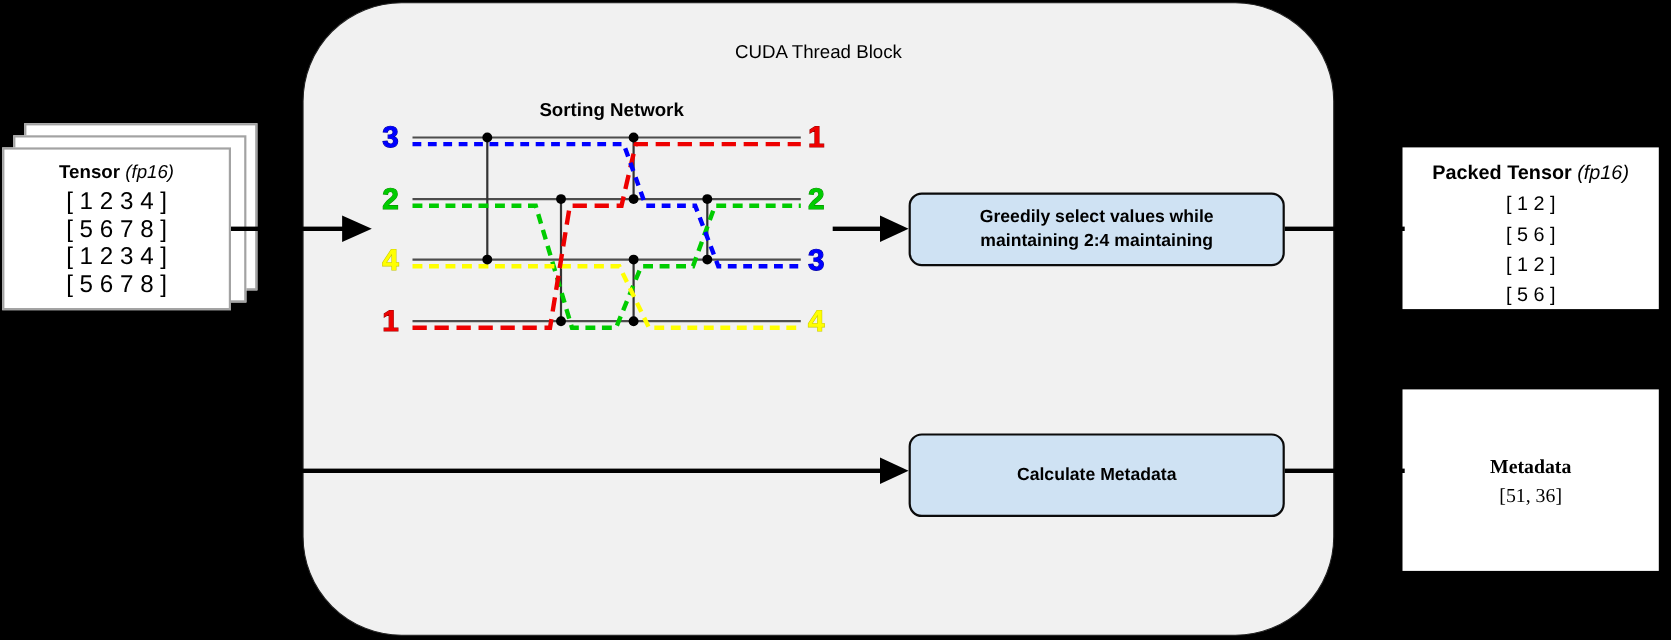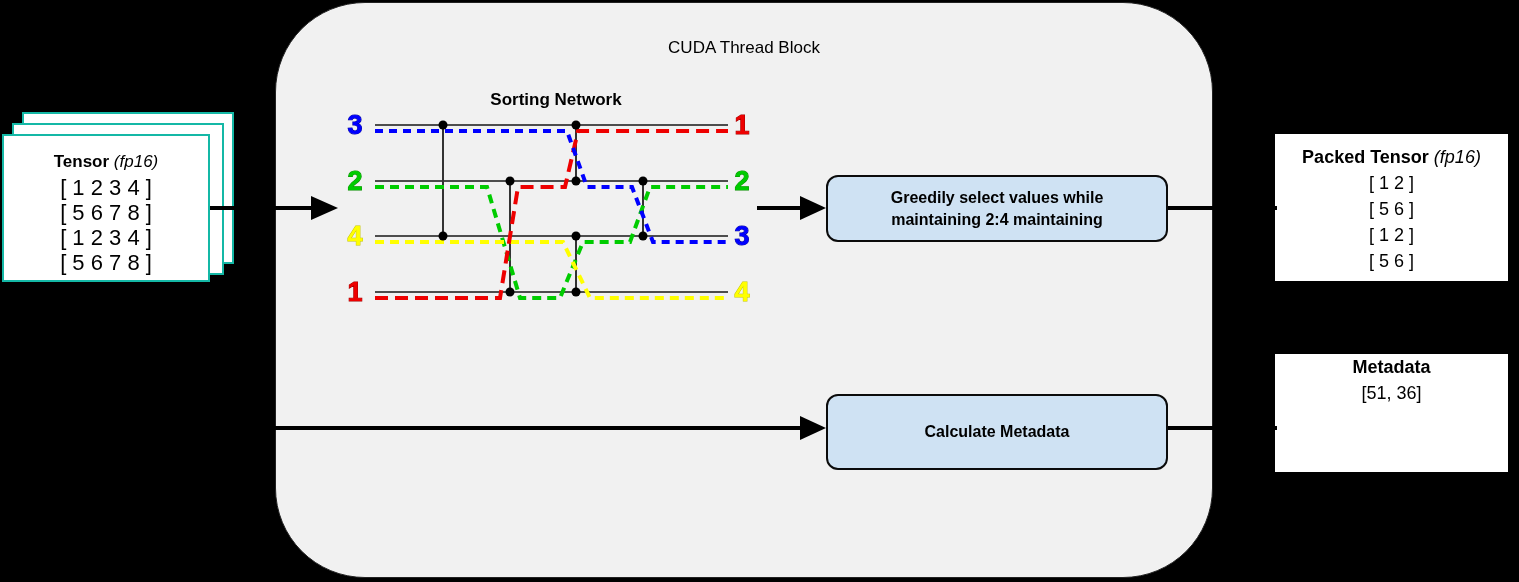--- a/index.html
+++ b/index.html
@@ -1,21 +1,21 @@
 <!DOCTYPE html>
 <html><head>
 <meta charset="utf-8">
 <style>
   html,body{margin:0;padding:0;background:#000;}
   .canvas{
     position:relative;width:1519px;height:582px;background:#000;overflow:hidden;
     font-family:"Liberation Sans","DejaVu Sans",sans-serif;color:#000;
   }
   
-  .card{position:absolute;width:208px;height:148px;background:#fff;border:2px solid #14b8a6;justify-content:center;}
+  .card{position:absolute;width:208px;height:148px;background:#fff;border:2px solid #a3a3a3;}
   .card-back{left:22px;top:112px;}
   .card-mid{left:12px;top:123px;}
   .card-front{left:2px;top:134px;display:flex;flex-direction:column;align-items:center;padding-top:8px;box-sizing:border-box;}
   .card-title{font-size:17px;font-weight:bold;line-height:26px;white-space:nowrap;}
   .card-title .dtype{font-weight:normal;font-style:italic;}
   .mat-row{font-size:22px;line-height:25px;white-space:nowrap;}
   
   .cuda{
     position:absolute;left:275px;top:2px;width:938px;height:576px;
     background:#f1f1f1;border:1px solid #222;border-radius:90px;box-sizing:border-box;
@@ -37,23 +37,23 @@
     font-size:16px;font-weight:bold;line-height:22px;
   }
   .pbox-greedy{top:175px;height:67px;}
   .pbox-calc{top:394px;height:76px;}
   
   .hline{position:absolute;height:4px;background:#000;z-index:5;}
   .ahead{position:absolute;width:0;height:0;border-top:12px solid transparent;
     border-bottom:12px solid transparent;border-left:27px solid #000;z-index:5;}
   
   .obox{position:absolute;left:1275px;width:233px;background:#fff;box-sizing:border-box;
-    display:flex;flex-direction:column;align-items:center;}
+    display:flex;flex-direction:column;align-items:center;justify-content:space-between;}
   .obox-packed{top:134px;height:147px;padding-top:10px;}
-  .obox-meta{top:354px;height:118px;}
+  .obox-meta{top:354px;height:165px;justify-content:center;font-family:Liberation Serif, serif;}
   .obox .card-title{font-size:18px;line-height:26px;}
   .obox .mat-row{font-size:18px;line-height:26px;}
 </style>
 </head>
 <body>
 
 <div class="canvas">
 
   <div class="card card-back"></div>
   <div class="card card-mid"></div>

